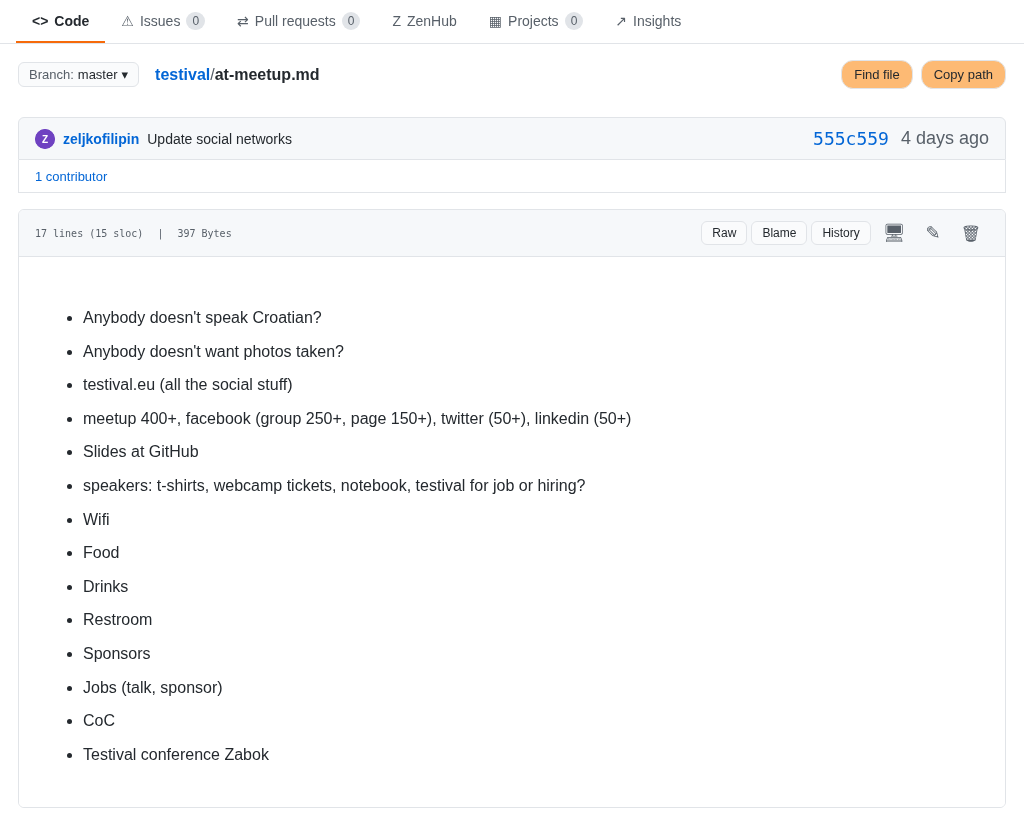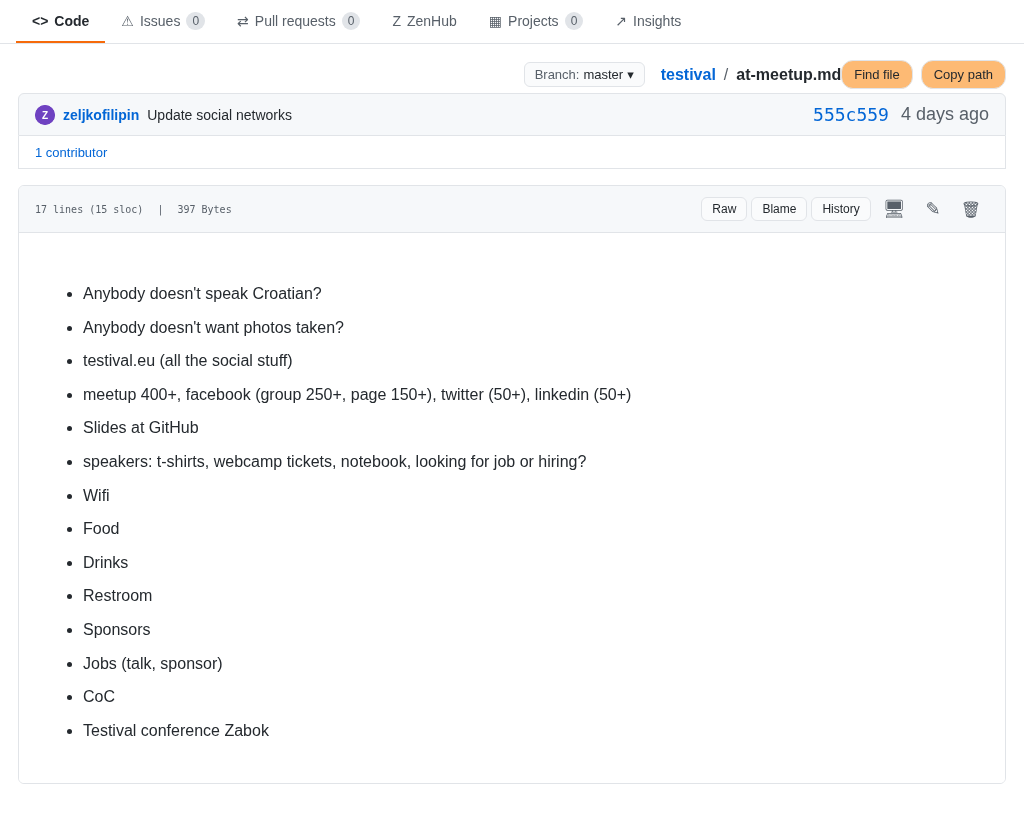--- a/index.html
+++ b/index.html
@@ -41,28 +41,28 @@
     
     .page-content {
       max-width: 1020px;
       margin: 0 auto;
       padding: 16px;
     }
 
     
     .breadcrumb-row {
       display: flex;
-      justify-content: flex-end;
-      align-items: center;
-      margin-bottom: 4px;
+      justify-content: space-between;
+      align-items: center;
+      margin-bottom: 28px;
     }
     .breadcrumb {
       display: flex;
       align-items: center;
-      gap: 8px;
+      gap: 0;
       font-size: 16px;
     }
     .breadcrumb .repo-link {
       color: #0366d6;
       font-weight: 600;
       text-decoration: none;
     }
     .breadcrumb .separator {
       color: #586069;
     }
@@ -345,21 +345,21 @@
       </div>
     </div>
 
     <div class="markdown-body">
       <ul>
       <li>Anybody doesn't speak Croatian?</li>
           <li>Anybody doesn't want photos taken?</li>
           <li>testival.eu (all the social stuff)</li>
           <li>meetup 400+, facebook (group 250+, page 150+), twitter (50+), linkedin (50+)</li>
           <li>Slides at GitHub</li>
-          <li>speakers: t-shirts, webcamp tickets, notebook, looking for job or hiring?</li>
+          <li>speakers: t-shirts, webcamp tickets, notebook, testival for job or hiring?</li>
           <li>Wifi</li>
           <li>Food</li>
           <li>Drinks</li>
           <li>Restroom</li>
           <li>Sponsors</li>
           <li>Jobs (talk, sponsor)</li>
           <li>CoC</li>
           <li>Testival conference Zabok</li>
         </ul>
     </div>

